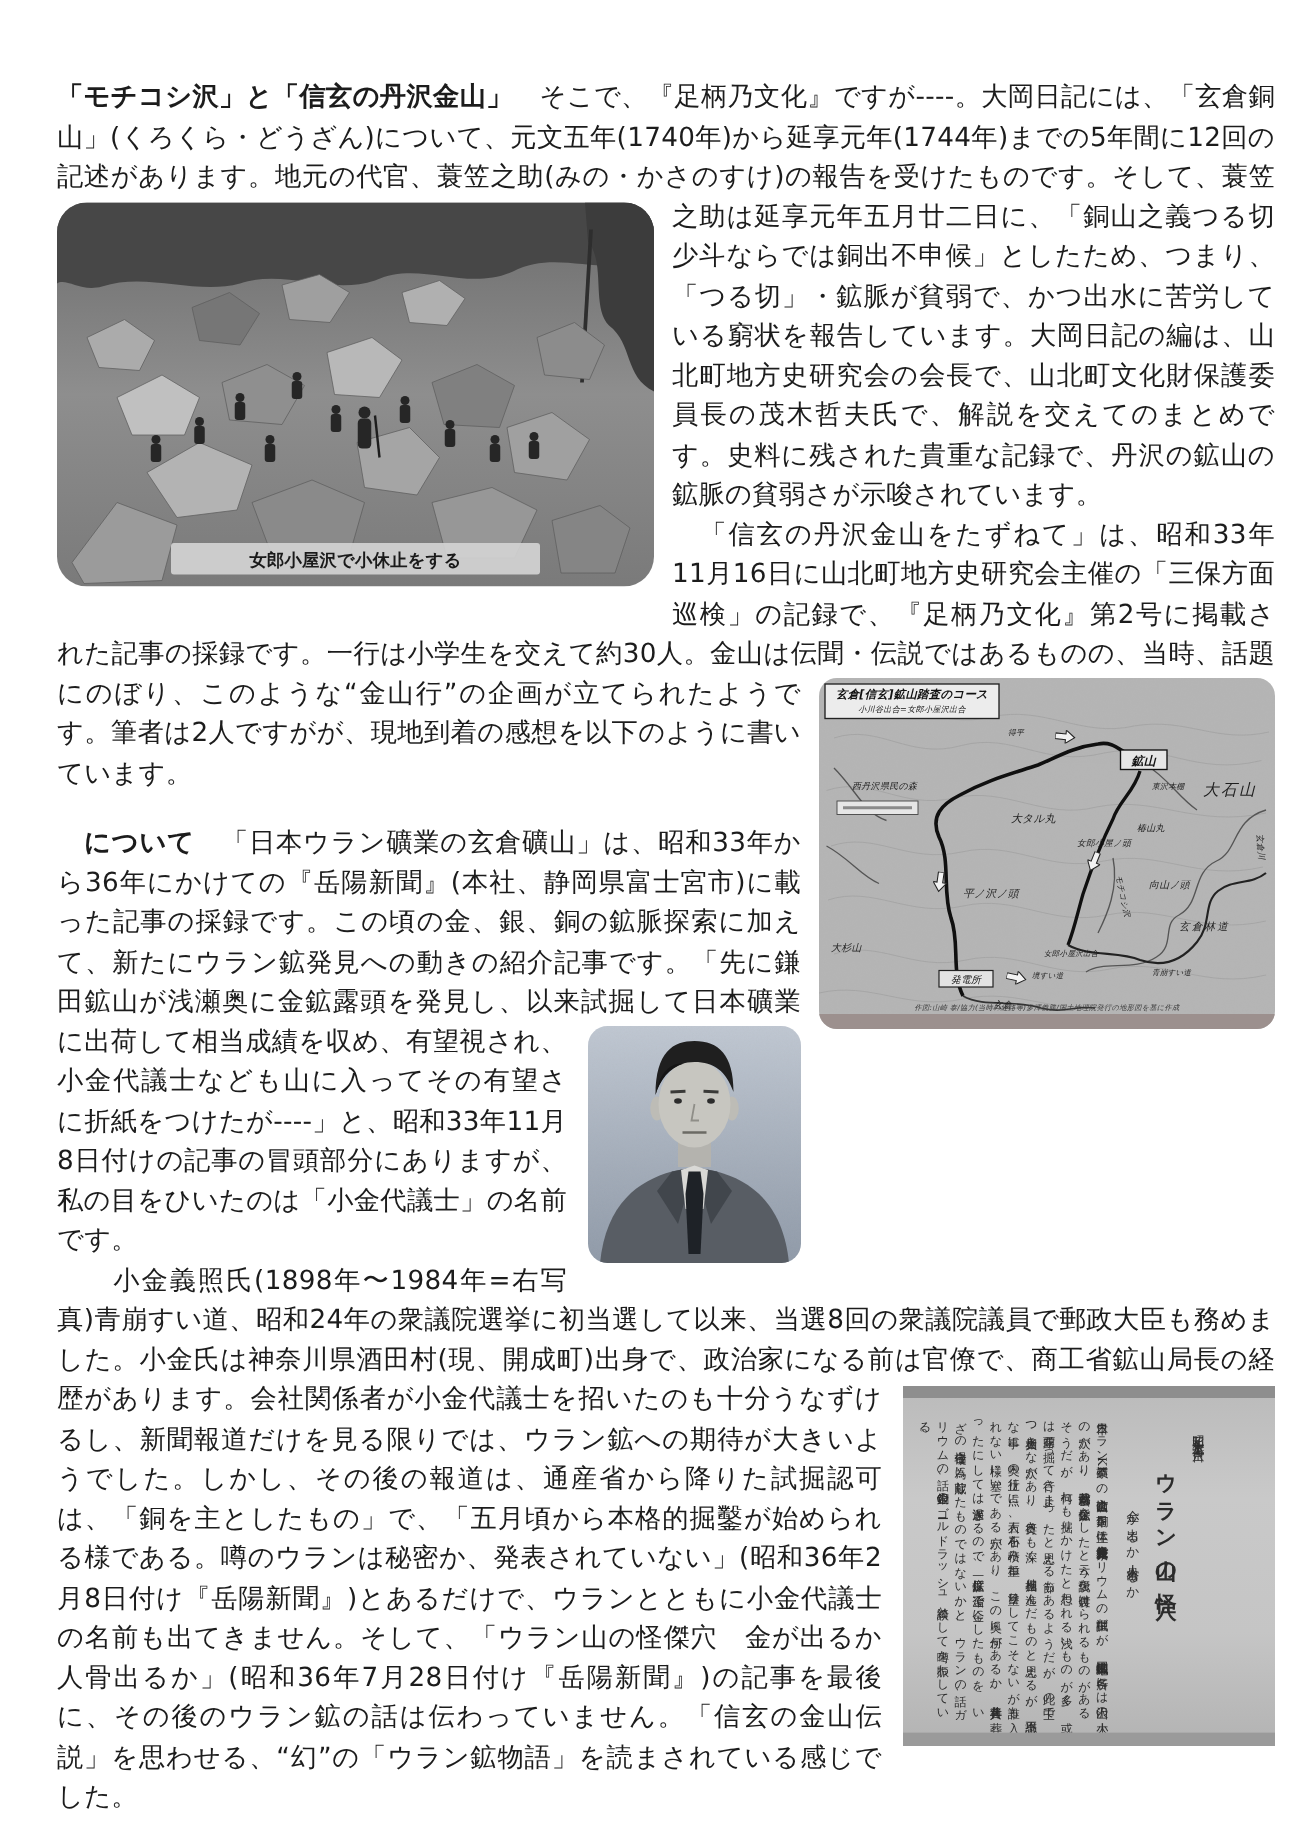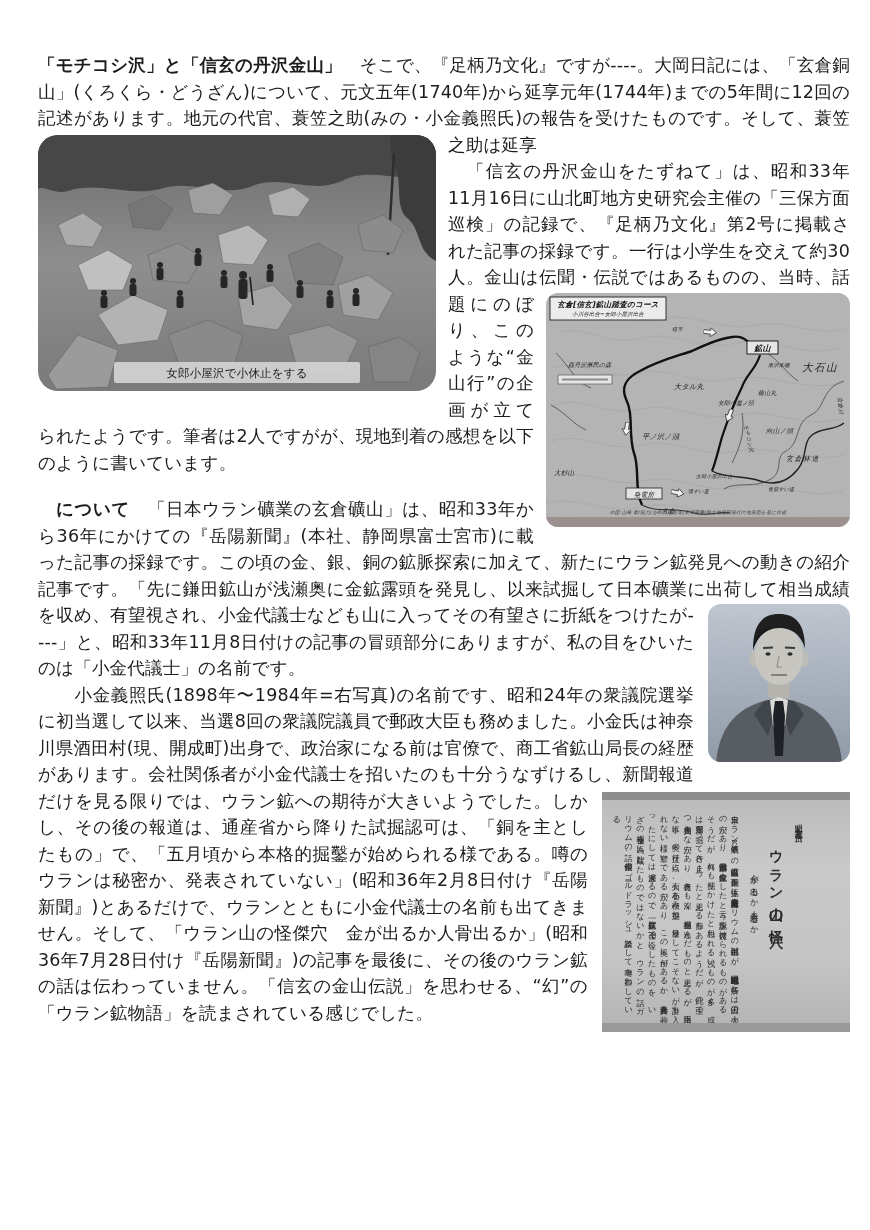--- a/index.html
+++ b/index.html
@@ -11,21 +11,21 @@
   }
   .article{width:100%;}
   .para{
     margin:0;font-size:17.5px;line-height:26.5px;text-align:justify;
     letter-spacing:0.2px;
   }
   .para b{font-weight:700;}
   .gap-top{display:block;height:20px;}
   .fig{display:block;}
   
-  .fig-photo{float:left;width:398px;height:256px;margin:3px 12px 8px 0;}
+  .fig-photo{float:left;width:398px;height:256px;margin:3px 12px 8px 0;font-weight:bold;}
   .fig-photo svg{display:block;}
   
   .fig-map{float:right;width:304px;height:234px;margin:2px 0 10px 12px;font-style:italic;}
   .fig-map svg{display:block;}
   
   .fig-portrait{float:right;width:142px;height:158px;margin:2px 0 6px 14px;}
   .fig-portrait svg{display:block;}
   
   .fig-clipping{
     float:right;clear:right;width:248px;height:240px;margin:4px 0 6px 14px;
@@ -41,21 +41,21 @@
   .clip-headline{display:block;font-size:14px;font-weight:700;line-height:19px;padding-top:30px;margin-left:6px;letter-spacing:3px;}
   .clip-subhead{display:block;font-size:8.5px;line-height:13px;padding-top:58px;margin-left:8px;letter-spacing:1.5px;}
   .clip-body{display:block;font-size:8px;line-height:11.8px;margin-left:2px;}
 </style>
 </head>
 <body>
 
 <div class="page">
   <div class="article">
 
-    <p class="para"><b>「モチコシ沢」と「信玄の丹沢金山」　</b><span>そこで、『足柄乃文化』ですが----。大岡日記には、「玄倉銅山」(くろくら・どうざん)について、元文五年(1740年)から延享元年(1744年)までの5年間に12回の記述があります。地元の代官、蓑笠之助(みの・小金義照氏)の報告を受けたものです。そして、蓑笠之助は延享</span><span class="fig fig-photo">
+    <p class="para"><b>「モチコシ沢」と「信玄の丹沢金山」　</b><span>そこで、『足柄乃文化』ですが----。大岡日記には、「玄倉銅山」(くろくら・どうざん)について、元文五年(1740年)から延享元年(1744年)までの5年間に12回の記述があります。地元の代官、蓑笠之助(みの・かさのすけ)の報告を受けたものです。そして、蓑笠之助は延享</span><span class="fig fig-photo">
           <svg width="398" height="256" viewBox="0 0 398 256">
       <defs>
         <clipPath id="phClip">
                 <rect x="0" y="0" width="398" height="256" rx="20"></rect>
               </clipPath>
         <filter id="grain">
                 <feTurbulence type="fractalNoise" baseFrequency="0.9" numOctaves="2"></feTurbulence>
                 <feColorMatrix type="matrix" values="0 0 0 0 0.45  0 0 0 0 0.45  0 0 0 0 0.45  0 0 0 0.4 0"></feColorMatrix>
               </filter>
         <linearGradient id="phBg" x1="0" y1="0" x2="0" y2="1">
@@ -131,21 +131,21 @@
           <g transform="translate(205,140)">
                   <circle cx="0" cy="0" r="4"></circle>
                   <rect x="-4.5" y="4" width="9" height="20" rx="3"></rect>
                   <line x1="7" y1="2" x2="10" y2="30" stroke="#1d1d1d" stroke-width="1.6"></line>
                 </g>
         </g>
         <rect x="76" y="227" width="246" height="21" rx="2" fill="#d2d2d2" opacity="0.92"></rect>
         <text x="199" y="242" font-size="11.5" fill="#1a1a1a" text-anchor="middle">女郎小屋沢で小休止をする</text>
       </g>
     </svg>
-        </span></p>
+        </span><span>元年五月廿二日に、「銅山之義つる切少斗ならでは銅出不申候」としたため、つまり、「つる切」・鉱脈が貧弱で、かつ出水に苦労している窮状を報告しています。大岡日記の編は、山北町地方史研究会の会長で、山北町文化財保護委員長の茂木哲夫氏で、解説を交えてのまとめです。史料に残された貴重な記録で、丹沢の鉱山の鉱脈の貧弱さが示唆されています。</span></p>
 
     <p class="para"><span>　「信玄の丹沢金山をたずねて」は、昭和33年11月16日に山北町地方史研究会主催の「三保方面巡検」の記録で、『足柄乃文化』第2号に掲載された記事の採録です。一行は小学生を交えて約30人。金山は伝聞・伝説ではあ</span><span class="fig fig-map">
           <svg width="304" height="234" viewBox="0 0 304 234">
       <defs>
         <clipPath id="mapClip">
                 <rect x="0" y="0" width="304" height="234" rx="12"></rect>
               </clipPath>
         <symbol id="arr" viewBox="0 0 14 9">
                 <polygon points="0,2.6 7,2.6 7,0 13,4.5 7,9 7,6.4 0,6.4" fill="#f2f2f2" stroke="#222" stroke-width="0.7"></polygon>
               </symbol>
@@ -255,21 +255,21 @@
         <line x1="77" y1="43.5" x2="87" y2="44" stroke="#3a3a38" stroke-width="2"></line>
         <ellipse cx="60" cy="50" rx="2.6" ry="1.8" fill="#2c2c2c"></ellipse>
         <ellipse cx="82" cy="50" rx="2.6" ry="1.8" fill="#2c2c2c"></ellipse>
         <path d="M71,52 L69,63 L74,63" fill="none" stroke="#8f8e88" stroke-width="1.2"></path>
         <line x1="63" y1="71" x2="79" y2="71" stroke="#6b6a64" stroke-width="1.6"></line>
         <ellipse cx="71" cy="76" rx="9" ry="3" fill="#aoa" opacity="0"></ellipse>
       </g>
     </svg>
         </span><span>荷して相当成績を収め、有望視され、小金代議士なども山に入ってその有望さに折紙をつけたが----」と、昭和33年11月8日付けの記事の冒頭部分にありますが、私の目をひいたのは「小金代議士」の名前です。</span></p>
 
-    <p class="para"><span>　　小金義照氏(1898年〜1984年=右写真)の名前です、昭和24年の衆議院選挙に初当選して以来、当選8回の衆議院議員で郵政大臣も務めました。小金氏は神奈川県酒田村(現、開成町)出身で、政治家になる前は官僚で、商工省鉱山局長の経歴があります。</span><span class="fig fig-clipping">
+    <p class="para"><span>　　小金義照氏(1898年〜1984年=右写真)青崩すい道、昭和24年の衆議院選挙に初当選して以来、当選8回の衆議院議員で郵政大臣も務めました。小金氏は神奈川県酒田村(現、開成町)出身で、政治家になる前は官僚で、商工省鉱山局長の経歴があります。</span><span class="fig fig-clipping">
           <span class="clip-inner">
             <span class="clip-date">昭和三十六年七月二十八日</span>
             <span class="clip-headline">ウラン山の怪穴</span>
             <span class="clip-subhead">金が出るか人骨出るか</span>
             <span class="clip-body">日本ウラン礦業KKの玄倉鉱山は目下銅を主体に金銀及新種元素ガリウムの試掘中だが、同鉱山試掘地帯の各所には沢山の大小の穴があり、昔武田信玄が金採鉱をしたと云う伝説を裏付けられるものがあるそうだが、何れも掘りかけたと思われる浅いものが多く、或は露頭を掘って行き止まったと思える節もあるようだが、此の中で一つ相当大きな穴があり、奥行きも深く、相当掘り進んだものと思えるが、不思議な事に、奥の行止り点に、大石、小石を積み重ね、目塗りしてこそないが誰も入れない様に塞いである穴があり、この奥に何があるか、昔将兵共を葬ったにしては深過ぎるので、一度採鉱し冶金で金にしたものを、いざの場合使う為に貯蔵したものではないかと、ウランの話、ガリウムの話、金銀銅のゴールドラッシュ綺談として噂を賑わしている。</span>
           </span>
         </span><span>会社関係者が小金代議士を招いたのも十分うなずけるし、新聞報道だけを見る限りでは、ウラン鉱への期待が大きいようでした。しかし、その後の報道は、通産省から降りた試掘認可は、「銅を主としたもの」で、「五月頃から本格的掘鑿が始められる様である。噂のウランは秘密か、発表されていない」(昭和36年2月8日付け『岳陽新聞』)とあるだけで、ウランとともに小金代議士の名前も出てきません。そして、「ウラン山の怪傑穴　金が出るか人骨出るか」(昭和36年7月28日付け『岳陽新聞』)の記事を最後に、その後のウラン鉱の話は伝わっていません。「信玄の金山伝説」を思わせる、“幻”の「ウラン鉱物語」を読まされている感じでした。</span></p>
 
   </div>
 </div>

